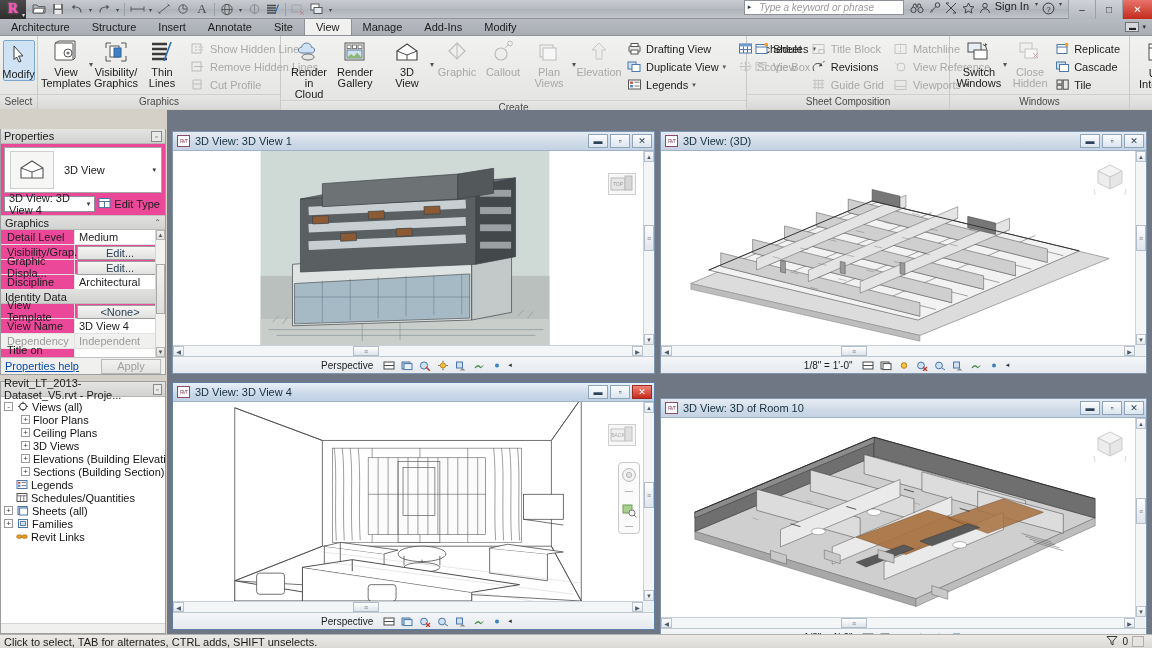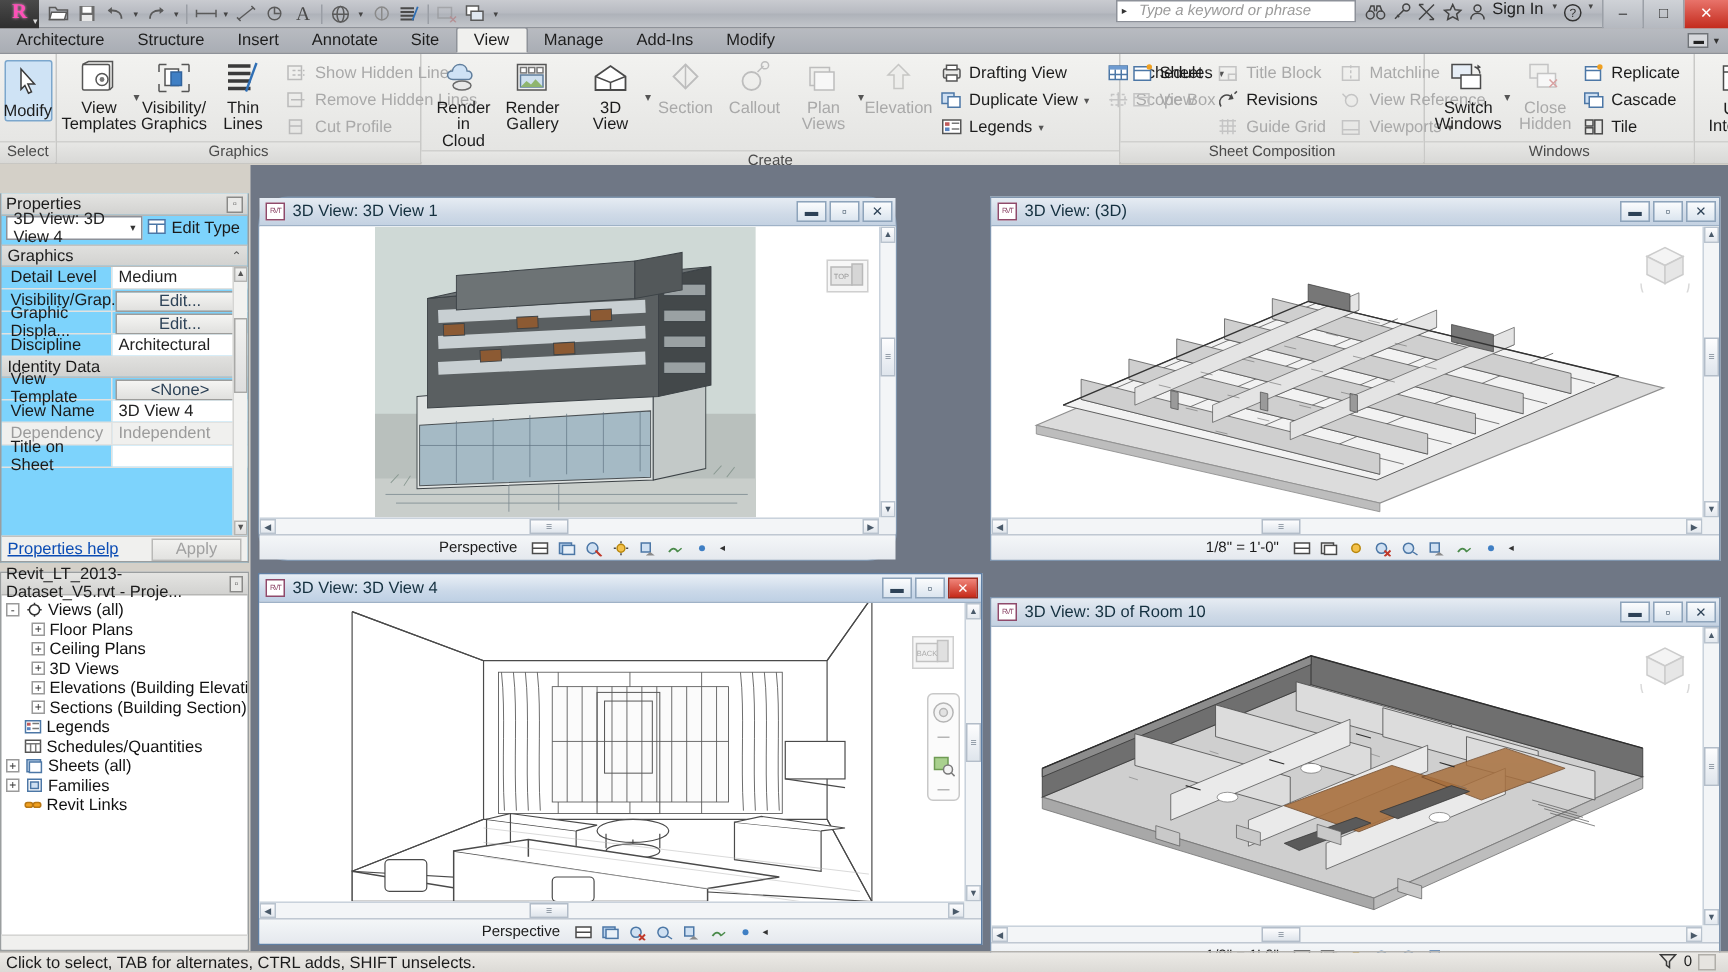--- a/index.html
+++ b/index.html
@@ -108,21 +108,21 @@
   }
   .sm.dis{ color:#a9a9a9; }
   .sm .gl{ width:16px;height:15px;display:flex;align-items:center;justify-content:center;font-size:11px;}
   .sm .ar{ font-size:7px;color:#555;}
   .mini-split{ width:5px;display:flex;align-items:flex-end;justify-content:center;
     font-size:8px;color:#555;height:40px;padding-bottom:10px;}
 
   
   .props{
     position:absolute;left:0;top:129px;width:166px;height:246px;
-    background:#7dd3fc; border:1px solid #9a9e9f; border-top:none;
+    background:#ec4899; border:1px solid #9a9e9f; border-top:none;
     display:flex;flex-direction:column;
   }
   .pal-head{
     height:15px;background:linear-gradient(#e4e4e2,#d2d2d0);
     border-bottom:1px solid #b6b6b4;
     display:flex;align-items:center;padding:0 3px;font-size:11px;color:#1b1b1b;
   }
   .pal-head .close{ margin-left:auto;width:11px;height:11px;border:1px solid #8a8a88;
     background:#e9e9e7;display:flex;align-items:center;justify-content:center;font-size:7px;color:#444;}
   .type-sel{
@@ -544,21 +544,21 @@
           <span class="lbl2">View</span>
         </div>
         <div class="mini-split">▾</div>
         <div class="big dis">
           <span class="gl">
             <svg width="26" height="24" viewBox="0 0 26 24">
                 <path d="M13 3l8 8-8 8-8-8z" fill="none" stroke="#bdbdbd" stroke-width="1.2"></path>
                 <path d="M13 3v16" stroke="#bdbdbd"></path>
               </svg>
           </span>
-          <span>Section</span>
+          <span>Graphic</span>
         </div>
         <div class="big dis">
           <span class="gl">
             <svg width="26" height="24" viewBox="0 0 26 24">
                 <path d="M5 14a6 6 0 1 1 12 0 6 6 0 0 1-12 0z" fill="none" stroke="#bdbdbd" stroke-width="1.2"></path>
                 <path d="M15 8l4-4" stroke="#bdbdbd"></path>
                 <circle cx="20" cy="3.5" r="2.4" fill="none" stroke="#bdbdbd"></circle>
               </svg>
           </span>
           <span>Callout</span>
@@ -809,20 +809,30 @@
       </div>
       <div class="panel-title" style="background:linear-gradient(#e7e7e5,#d8d8d6);"></div>
     </div>
   </div>
 
   <div class="props">
     <div class="pal-head">
       <span>Properties</span>
       <span class="close">▫</span>
     </div>
+    <div class="type-sel">
+      <span class="thumb">
+        <svg width="30" height="26" viewBox="0 0 30 26">
+            <path d="M4 11L15 4l11 7v10H4z" fill="#fff" stroke="#555" stroke-width="1.1"></path>
+            <path d="M4 11l11 4 11-4M15 15v6" fill="none" stroke="#555"></path>
+          </svg>
+      </span>
+      <span class="nm">3D View</span>
+      <span class="tri">▾</span>
+    </div>
     <div class="type-row">
       <div class="combo">
         <span>3D View: 3D View 4</span>
         <span class="tri">▾</span>
       </div>
       <div class="edit-type">
         <span>
           <svg width="13" height="12" viewBox="0 0 13 12">
               <rect x="1" y="1.5" width="11" height="9" fill="#fff" stroke="#4c77a6"></rect>
               <path d="M1 4.5h11M6.5 4.5v6" stroke="#4c77a6"></path>
@@ -973,21 +983,21 @@
             </svg>
         </span>
         <span>Revit Links</span>
       </div>
     </div>
     <div class="browser-bottom"></div>
   </div>
 
   <div class="canvas">
 
-    <div class="vw" style="left:5px;top:21px;width:426px;height:243px;border-radius:20px;">
+    <div class="vw" style="left:5px;top:21px;width:483px;height:243px;">
       <div class="vw-title">
         <span class="vw-ic">
             <span>RVT</span>
           </span>
         <span class="vw-name">3D View: 3D View 1</span>
         <span class="vw-btns">
           <span class="vbtn">▬</span>
           <span class="vbtn">▫</span>
           <span class="vbtn">✕</span>
         </span>

